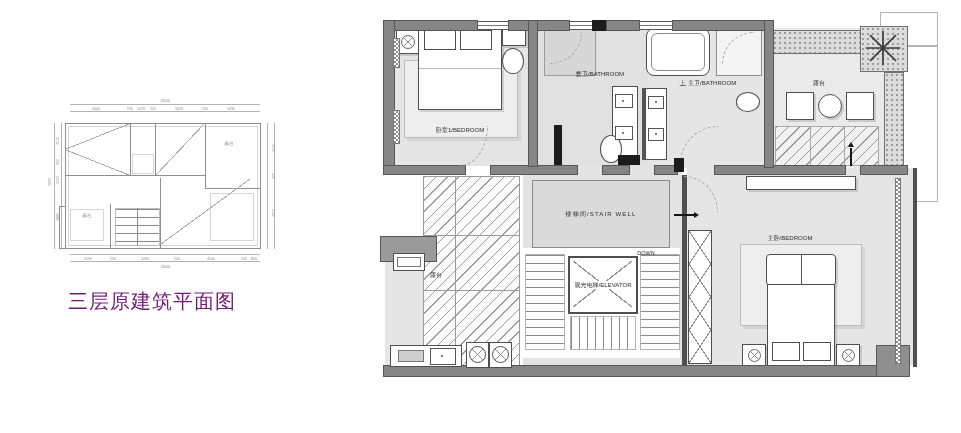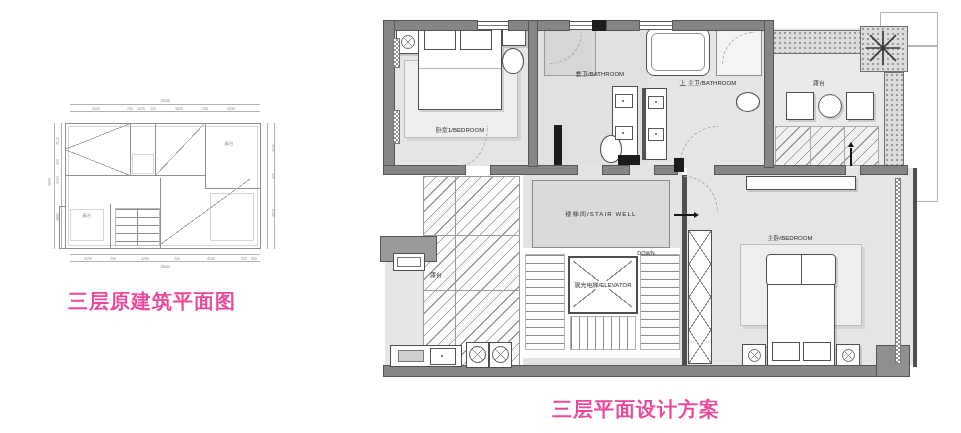--- a/index.html
+++ b/index.html
@@ -33,21 +33,21 @@
   .arctr{position:absolute;border-right:1px dashed #a6a6a6;border-top:1px dashed #a6a6a6;
          border-top-right-radius:100% 100%;z-index:3}
   .arctl{position:absolute;border-left:1px dashed #a6a6a6;border-top:1px dashed #a6a6a6;
          border-top-left-radius:100% 100%;z-index:3}
   .toilet{position:absolute;background:#fff;border:1px solid #4f4f4f;border-radius:50% 50% 48% 48%;z-index:2}
   .sink{position:absolute;background:#fff;border:1px solid #555;z-index:3}
   .sink:after{content:"";position:absolute;left:40%;top:40%;width:2px;height:2px;background:#555;border-radius:50%}
   .flower{position:absolute;border:1px solid #666;border-radius:50%;z-index:3}
   .lblc{position:absolute;font-size:11px;color:#2e2e2e;white-space:nowrap;
         transform:translate(-50%,-50%) scale(.55);z-index:6}
-  .caption{position:absolute;font-size:20px;font-weight:bold;color:#ec4899;letter-spacing:1px;z-index:7}
+  .caption{position:absolute;font-size:20px;font-weight:normal;color:#701a75;letter-spacing:1px;z-index:7}
   
   .lp .lw{position:absolute;background:#8f8f8f}
   .lp .thin{position:absolute;border:1px solid #d6d6d6}
   .lp .dimline{position:absolute;background:#b3b3b3}
   .dim{position:absolute;width:40px;margin-left:-20px;text-align:center;font-size:7px;color:#8d8d8d;
        transform:scale(.5);white-space:nowrap;z-index:6}
   .vdim{position:absolute;height:40px;margin-top:-20px;writing-mode:vertical-rl;text-align:center;
         font-size:7px;color:#8d8d8d;transform:scale(.5);white-space:nowrap;z-index:6}
   .lbl-s{position:absolute;font-size:9px;color:#7a7a7a;transform:translate(-50%,-50%) scale(.5);
          white-space:nowrap;z-index:6}
@@ -281,14 +281,13 @@
     <div class="abs" style="left:20px;top:342px;width:26px;height:12px;background:#cfcfcf;border:1px solid #777;z-index:4"></div>
     <div class="sink" style="left:52px;top:340px;width:26px;height:17px;z-index:4"></div>
     <div class="furnf" style="left:88px;top:334px;width:23px;height:26px;z-index:3">
       <div class="abs xfill" style="left:2px;top:3px;width:17px;height:17px;border:1px solid #4f4f4f;border-radius:50%"></div>
     </div>
     <div class="furnf" style="left:111px;top:334px;width:23px;height:26px;z-index:3">
       <div class="abs xfill" style="left:2px;top:3px;width:17px;height:17px;border:1px solid #4f4f4f;border-radius:50%"></div>
     </div>
   </section>
 
-  <div class="caption" style="left:552px;top:396px">三层平面设计方案</div>
 </div>
 
 </body></html>

